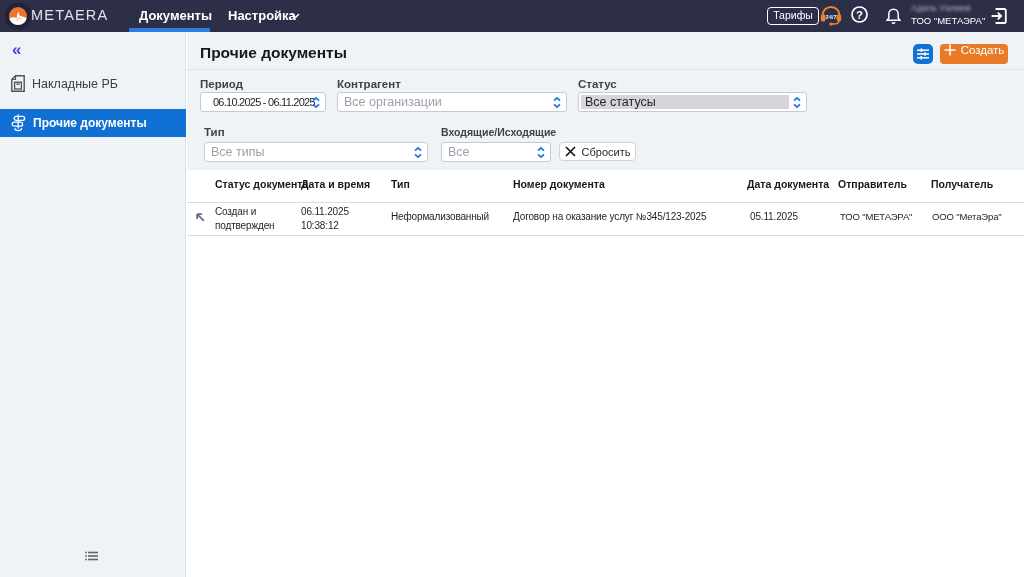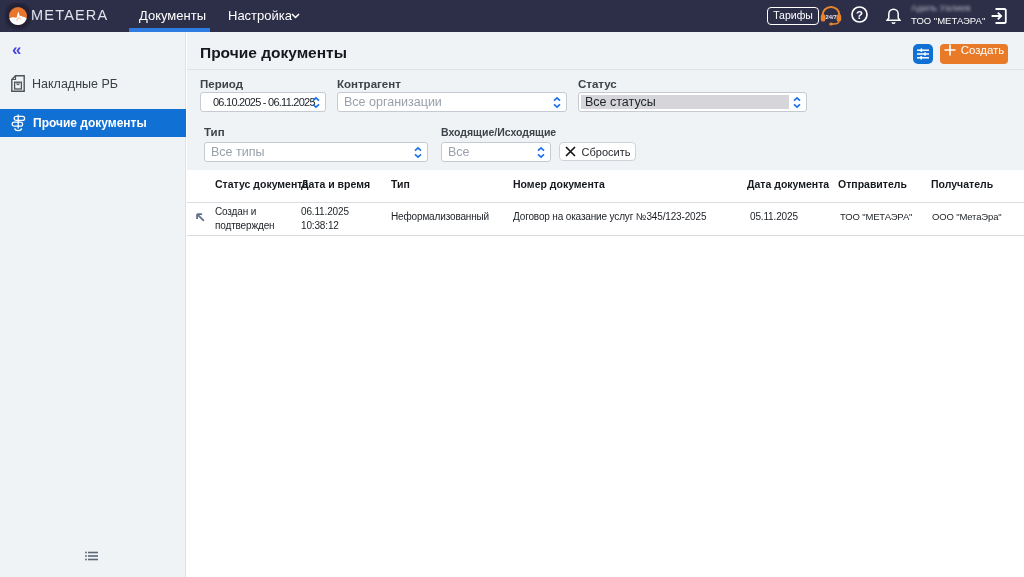--- a/index.html
+++ b/index.html
@@ -4,21 +4,21 @@
 <style>
   * { margin:0; padding:0; box-sizing:border-box; }
   html,body { width:1024px; height:577px; overflow:hidden; }
   body { font-family:"Liberation Sans", sans-serif; position:relative; background:#fff; }
   .abs { position:absolute; }
 
   
   .topbar { position:absolute; left:0; top:0; width:1024px; height:32px; background:#2d2e48; }
   .logo-circle { position:absolute; left:9px; top:7px; width:18px; height:18px; }
   .logo-text { position:absolute; left:31px; top:7px; font-size:14.5px; letter-spacing:1.2px; color:#e2e3ea; font-weight:400; }
-  .nav-item { position:absolute; top:0; height:31px; line-height:31px; color:#fff; font-size:13px; }
+  .nav-item { position:absolute; top:0; height:31px; line-height:31px; color:#fff; font-size:13px;font-weight:bold; }
   .nav-underline { position:absolute; left:129px; top:28px; width:81px; height:4px; background:#2e7ce2; }
   .tarify { position:absolute; left:767px; top:7px; width:52px; height:18px; border:1.5px solid #fff; border-radius:4px; color:#fff; font-size:10.5px; text-align:center; line-height:14px; }
   .user-name-blur { position:absolute; left:911px; top:3px; color:#b4b8c6; font-size:9px; filter:blur(1.6px); white-space:nowrap; }
   .user-org { position:absolute; left:911px; top:15px; color:#fff; font-size:9.5px; white-space:nowrap; }
 
   
   .sidebar { position:absolute; left:0; top:32px; width:186px; height:545px; background:#eff3f5; border-right:1px solid #dde2e6; }
   .collapse { position:absolute; left:12px; top:40px; color:#4443dd; font-size:17px; font-weight:bold; letter-spacing:-2px; }
   .menu-item { position:absolute; left:0; width:186px; height:29px; display:flex; align-items:center; color:#3a4045; font-size:12.5px; }
   .menu-item .mi-icon { margin-left:11px; width:14px; height:17px; flex:none; }

